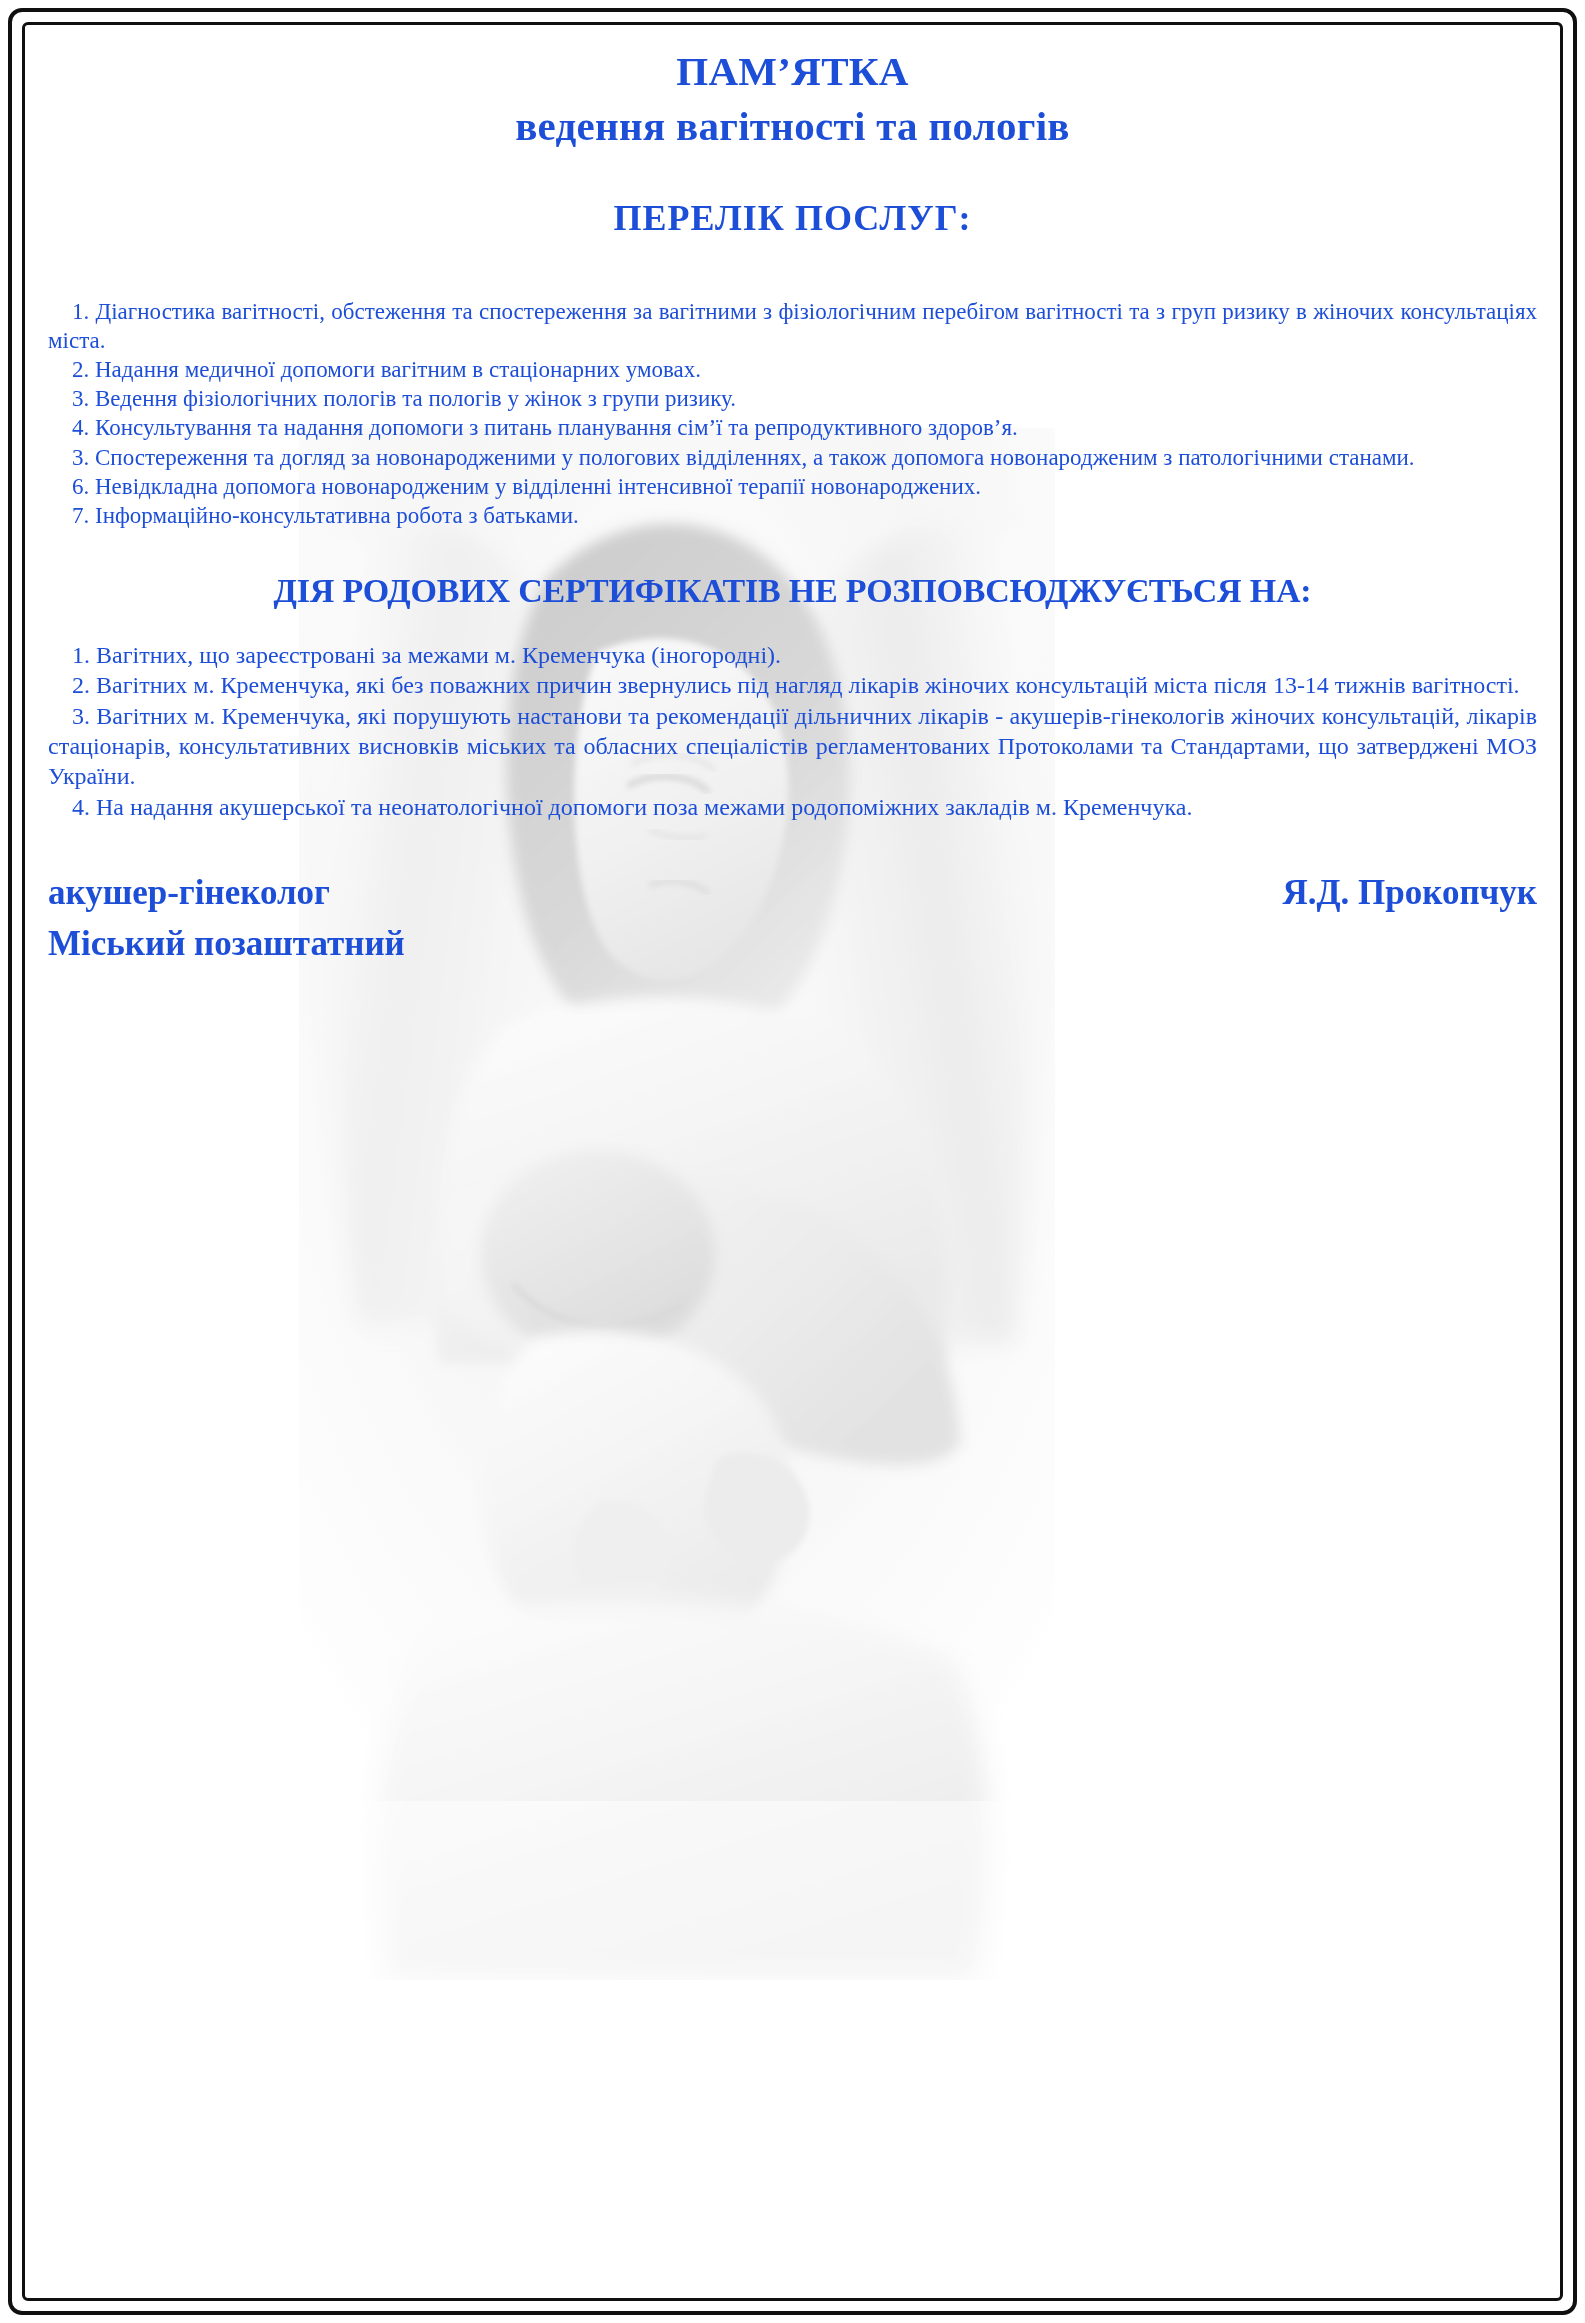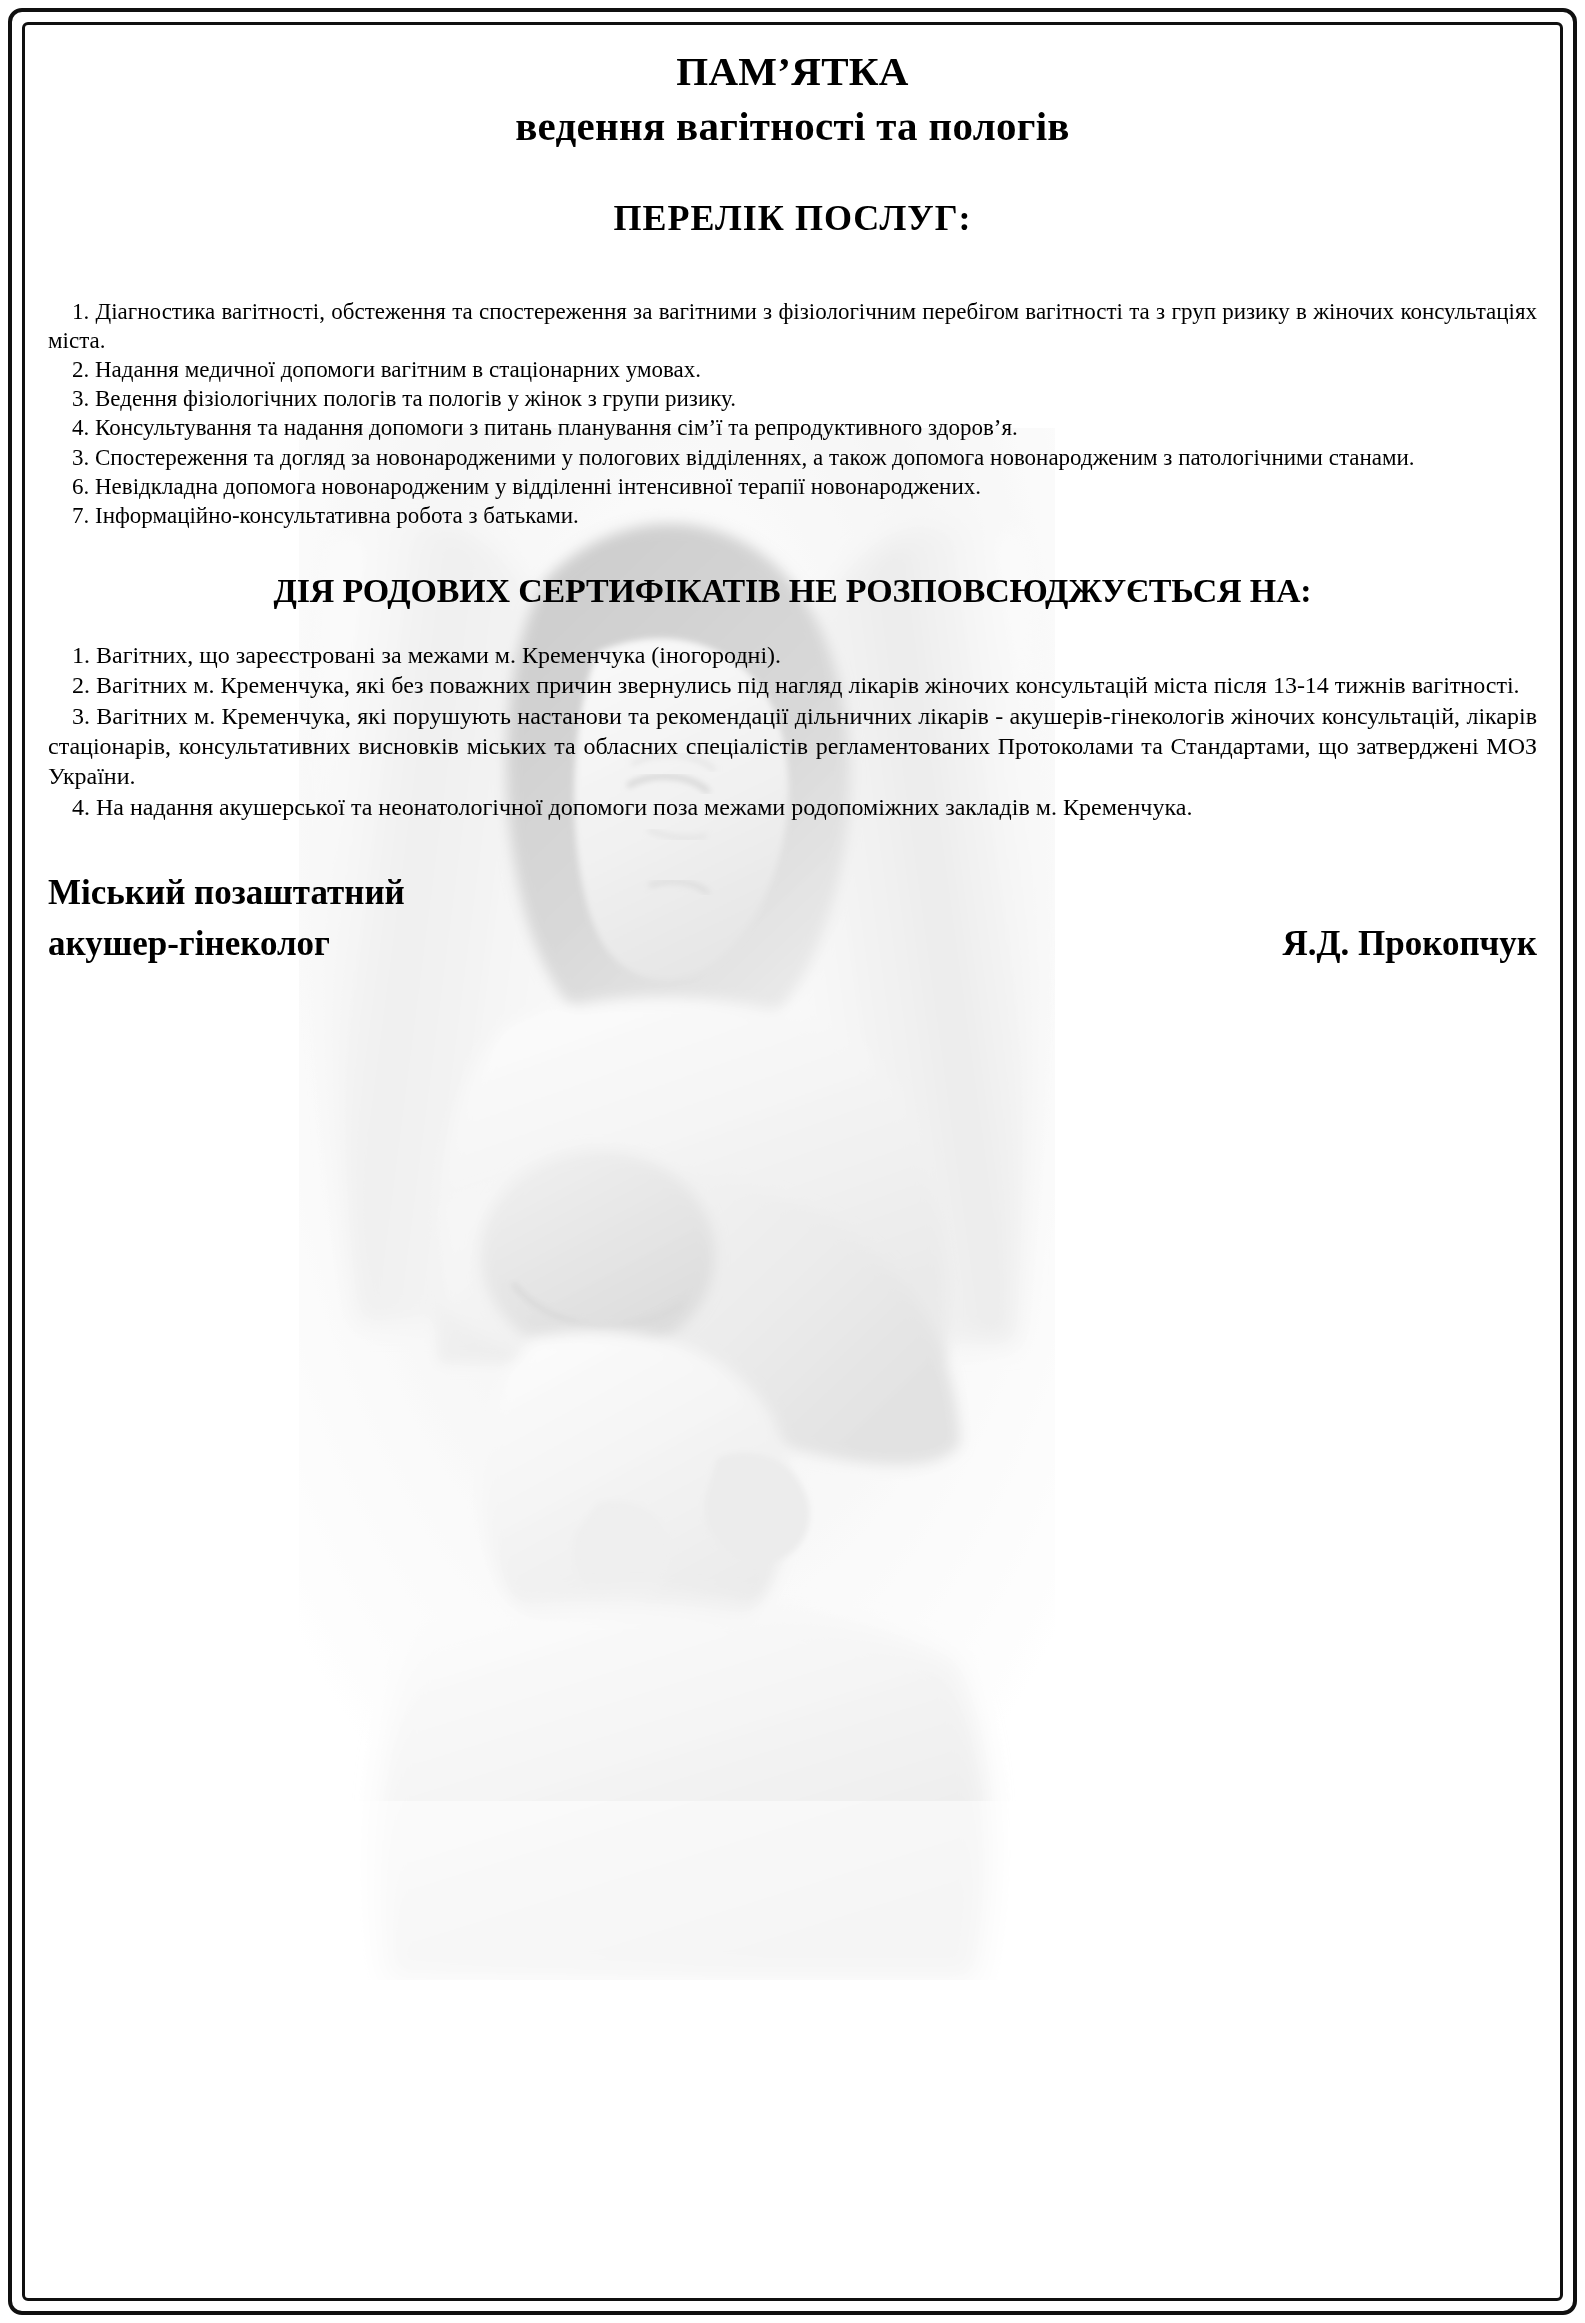--- a/index.html
+++ b/index.html
@@ -8,21 +8,21 @@
     background: #ffffff;
   }
 
   #page {
     position: relative;
     width: 1585px;
     height: 2323px;
     background: #ffffff;
     overflow: hidden;
     font-family: "Liberation Serif", "DejaVu Serif", serif;
-    color: #000000;
+    color: #1d4ed8;
   }
 
   
   .frame-outer {
     position: absolute;
     left: 8px;
     top: 8px;
     right: 8px;
     bottom: 8px;
     border: 4px solid #101010;
@@ -256,23 +256,23 @@
 
     <div class="list-block-2">
       <p class="para">1. Вагітних, що зареєстровані за межами м. Кременчука (іногородні).</p>
       <p class="para">2. Вагітних м. Кременчука, які без поважних причин звернулись під нагляд лікарів жіночих консультацій міста після 13-14 тижнів вагітності.</p>
       <p class="para">3. Вагітних м. Кременчука, які порушують настанови та рекомендації дільничних лікарів - акушерів-гінекологів жіночих консультацій, лікарів стаціонарів, консультативних висновків  міських та обласних спеціалістів регламентованих Протоколами та Стандартами, що затверджені МОЗ України.</p>
       <p class="para">4. На надання акушерської та неонатологічної допомоги поза межами родопоміжних закладів м. Кременчука.</p>
     </div>
 
     <div class="signature">
       <div class="sig-row">
-        <span class="sig-left">Міський позаштатний</span>
-      </div>
-      <div class="sig-row">
         <span class="sig-left">акушер-гінеколог</span>
         <span class="sig-right">Я.Д. Прокопчук</span>
       </div>
+      <div class="sig-row">
+        <span class="sig-left">Міський позаштатний</span>
+      </div>
     </div>
 
   </div>
 </div>
 
 
 </body></html>

